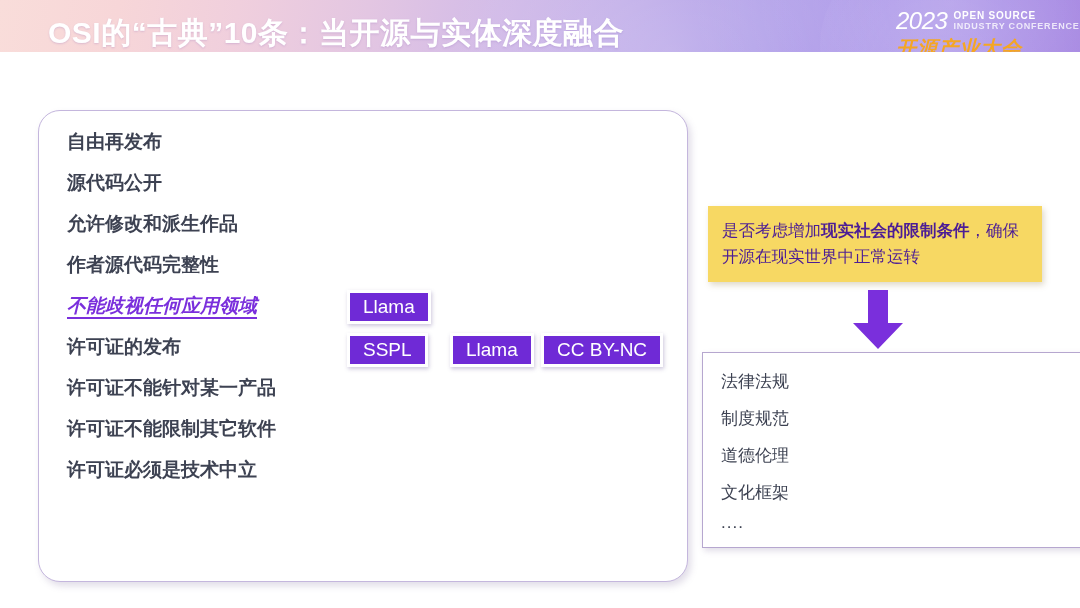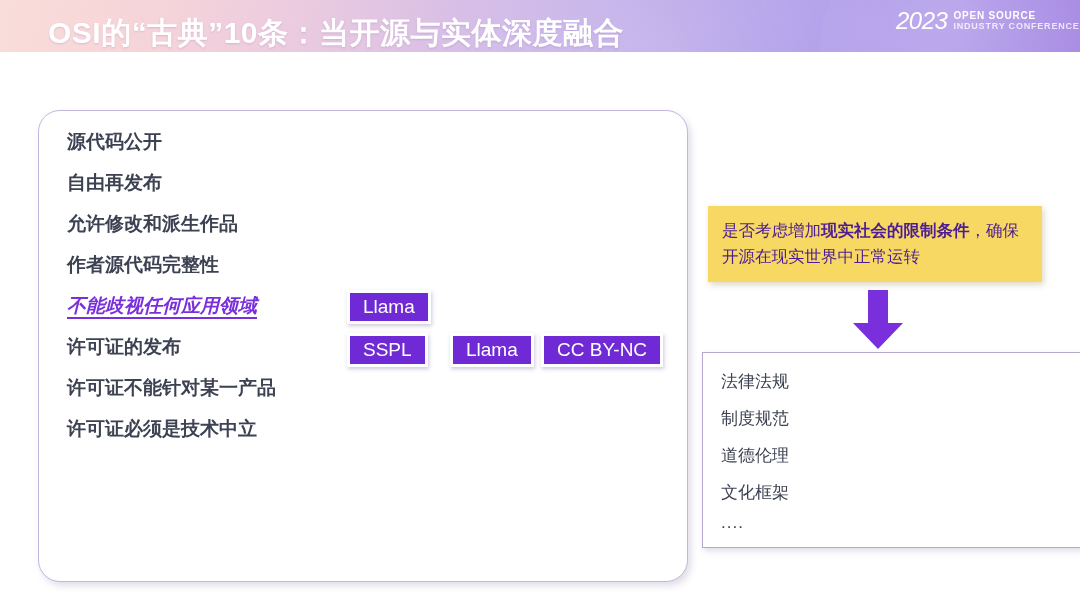--- a/index.html
+++ b/index.html
@@ -224,32 +224,34 @@
   <div id="header-title">OSI的“古典”10条：当开源与实体深度融合</div>
 
   <div id="logo">
     <div id="logo-row1">
       <div id="logo-year">2023</div>
       <div id="logo-en">
         <div id="logo-en-1">OPEN SOURCE</div>
         <div id="logo-en-2">INDUSTRY CONFERENCE</div>
       </div>
     </div>
+    <div id="logo-cn">开源产业大会</div>
   </div>
 </div>
 
 <div id="left-card">
   <div id="principles-list">
+      <div class="principle">自由再发布</div>
       <div class="principle">源代码公开</div>
-      <div class="principle">自由再发布</div>
       <div class="principle">允许修改和派生作品</div>
       <div class="principle">作者源代码完整性</div>
       <div class="principle highlight">不能歧视任何应用领域</div>
       <div class="principle">许可证的发布</div>
       <div class="principle">许可证不能针对某一产品</div>
+      <div class="principle">许可证不能限制其它软件</div>
       <div class="principle">许可证必须是技术中立</div>
     </div>
 </div>
 
 <div class="tag" id="tag-llama-r1">Llama</div>
 <div class="tag" id="tag-sspl">SSPL</div>
 <div class="tag" id="tag-llama-r2">Llama</div>
 <div class="tag" id="tag-ccbync">CC BY-NC</div>
 
 <div id="note-box">

